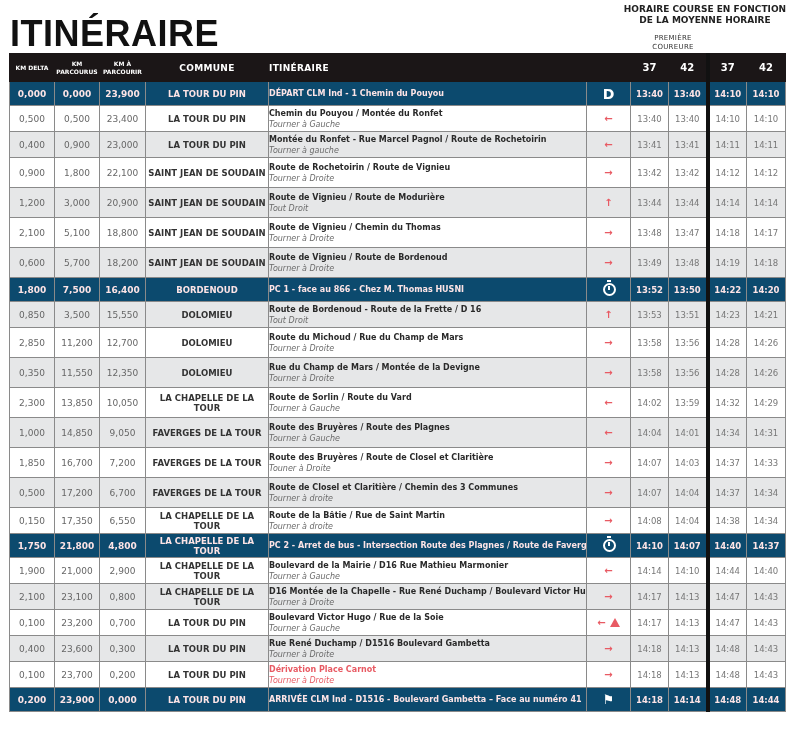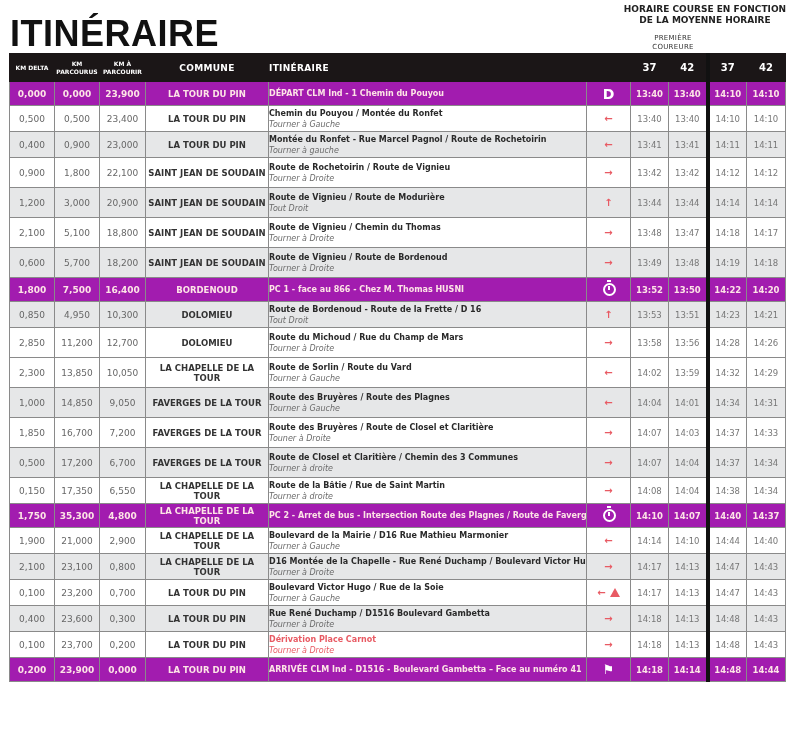--- a/index.html
+++ b/index.html
@@ -21,21 +21,21 @@
   td { font-size: 9px; text-align: center; color: #666; }
   td.commune { font-weight: 700; color: #333; font-size: 8.5px; }
   td.route { text-align: left; padding-left: 5px; line-height: 11px; }
   td.route .r1 { font-weight: 700; color: #2a2a2a; font-size: 8px; display: block; white-space: nowrap; }
   td.route .r2 { font-style: italic; color: #6a6a6a; font-size: 8px; display: block; white-space: nowrap; }
   td.time { font-size: 8.5px; color: #777; }
   td.icon { color: #e85a63; font-size: 10px; font-weight: 700; }
 
   tr.r-white td { background: #ffffff; }
   tr.r-grey td { background: #e6e7e8; }
-  tr.r-red td { background: #a21caf; color: #fde4e6; font-weight: 700; }
+  tr.r-red td { background: #0c4a6e; color: #fde4e6; font-weight: 700; }
   tr.r-red td.commune { color: #fde4e6; }
   tr.r-red td.route .r1 { color: #fde4e6; }
   tr.r-red td.icon { color: #ffffff; font-size: 13px; }
   tr.r-red td.time { color: #fde4e6; }
   tr.warn td.route .r1, tr.warn td.route .r2 { color: #e85a63; }
 
   td.sep, th.sep { border-right: 4px solid #111 !important; }
 
   .stopwatch { display: inline-block; width: 14px; height: 16px; position: relative; }
   .stopwatch::before { content: ""; position: absolute; left: 1px; top: 3px; width: 9px; height: 9px; border: 2px solid #fff; border-radius: 50%; }
@@ -192,22 +192,22 @@
           <span class="r1">PC 1 - face au 866 - Chez M. Thomas HUSNI</span>
         </td>
         <td class="icon"><span class="stopwatch"><span class="hand"></span></span></td>
         <td class="time">13:52</td>
         <td class="time sep">13:50</td>
         <td class="time">14:22</td>
         <td class="time">14:20</td>
       </tr>
       <tr class="r-grey" style="height: 26px;">
         <td>0,850</td>
-        <td>4,950</td>
-        <td>10,300</td>
+        <td>3,500</td>
+        <td>15,550</td>
         <td class="commune">DOLOMIEU</td>
         <td class="route">
           <span class="r1">Route de Bordenoud - Route de la Frette  /  D 16</span>
           <span class="r2">Tout Droit</span>
         </td>
         <td class="icon"><span>↑</span></td>
         <td class="time">13:53</td>
         <td class="time sep">13:51</td>
         <td class="time">14:23</td>
         <td class="time">14:21</td>
@@ -220,20 +220,35 @@
         <td class="route">
           <span class="r1">Route du Michoud  /  Rue du Champ de Mars</span>
           <span class="r2">Tourner à Droite</span>
         </td>
         <td class="icon"><span>→</span></td>
         <td class="time">13:58</td>
         <td class="time sep">13:56</td>
         <td class="time">14:28</td>
         <td class="time">14:26</td>
       </tr>
+      <tr class="r-grey" style="height: 30px;">
+        <td>0,350</td>
+        <td>11,550</td>
+        <td>12,350</td>
+        <td class="commune">DOLOMIEU</td>
+        <td class="route">
+          <span class="r1">Rue du Champ de Mars  /  Montée de la Devigne</span>
+          <span class="r2">Tourner à Droite</span>
+        </td>
+        <td class="icon"><span>→</span></td>
+        <td class="time">13:58</td>
+        <td class="time sep">13:56</td>
+        <td class="time">14:28</td>
+        <td class="time">14:26</td>
+      </tr>
       <tr class="r-white" style="height: 30px;">
         <td>2,300</td>
         <td>13,850</td>
         <td>10,050</td>
         <td class="commune">LA CHAPELLE DE LA TOUR</td>
         <td class="route">
           <span class="r1">Route de Sorlin  /  Route du Vard</span>
           <span class="r2">Tourner à Gauche</span>
         </td>
         <td class="icon"><span>←</span></td>
@@ -297,21 +312,21 @@
           <span class="r2">Tourner à droite</span>
         </td>
         <td class="icon"><span>→</span></td>
         <td class="time">14:08</td>
         <td class="time sep">14:04</td>
         <td class="time">14:38</td>
         <td class="time">14:34</td>
       </tr>
       <tr class="r-red" style="height: 24px;">
         <td>1,750</td>
-        <td>35,300</td>
+        <td>21,800</td>
         <td>4,800</td>
         <td class="commune">LA CHAPELLE DE LA TOUR</td>
         <td class="route">
           <span class="r1">PC 2 - Arret de bus - Intersection Route des Plagnes / Route de Faverges</span>
         </td>
         <td class="icon"><span class="stopwatch"><span class="hand"></span></span></td>
         <td class="time">14:10</td>
         <td class="time sep">14:07</td>
         <td class="time">14:40</td>
         <td class="time">14:37</td>

